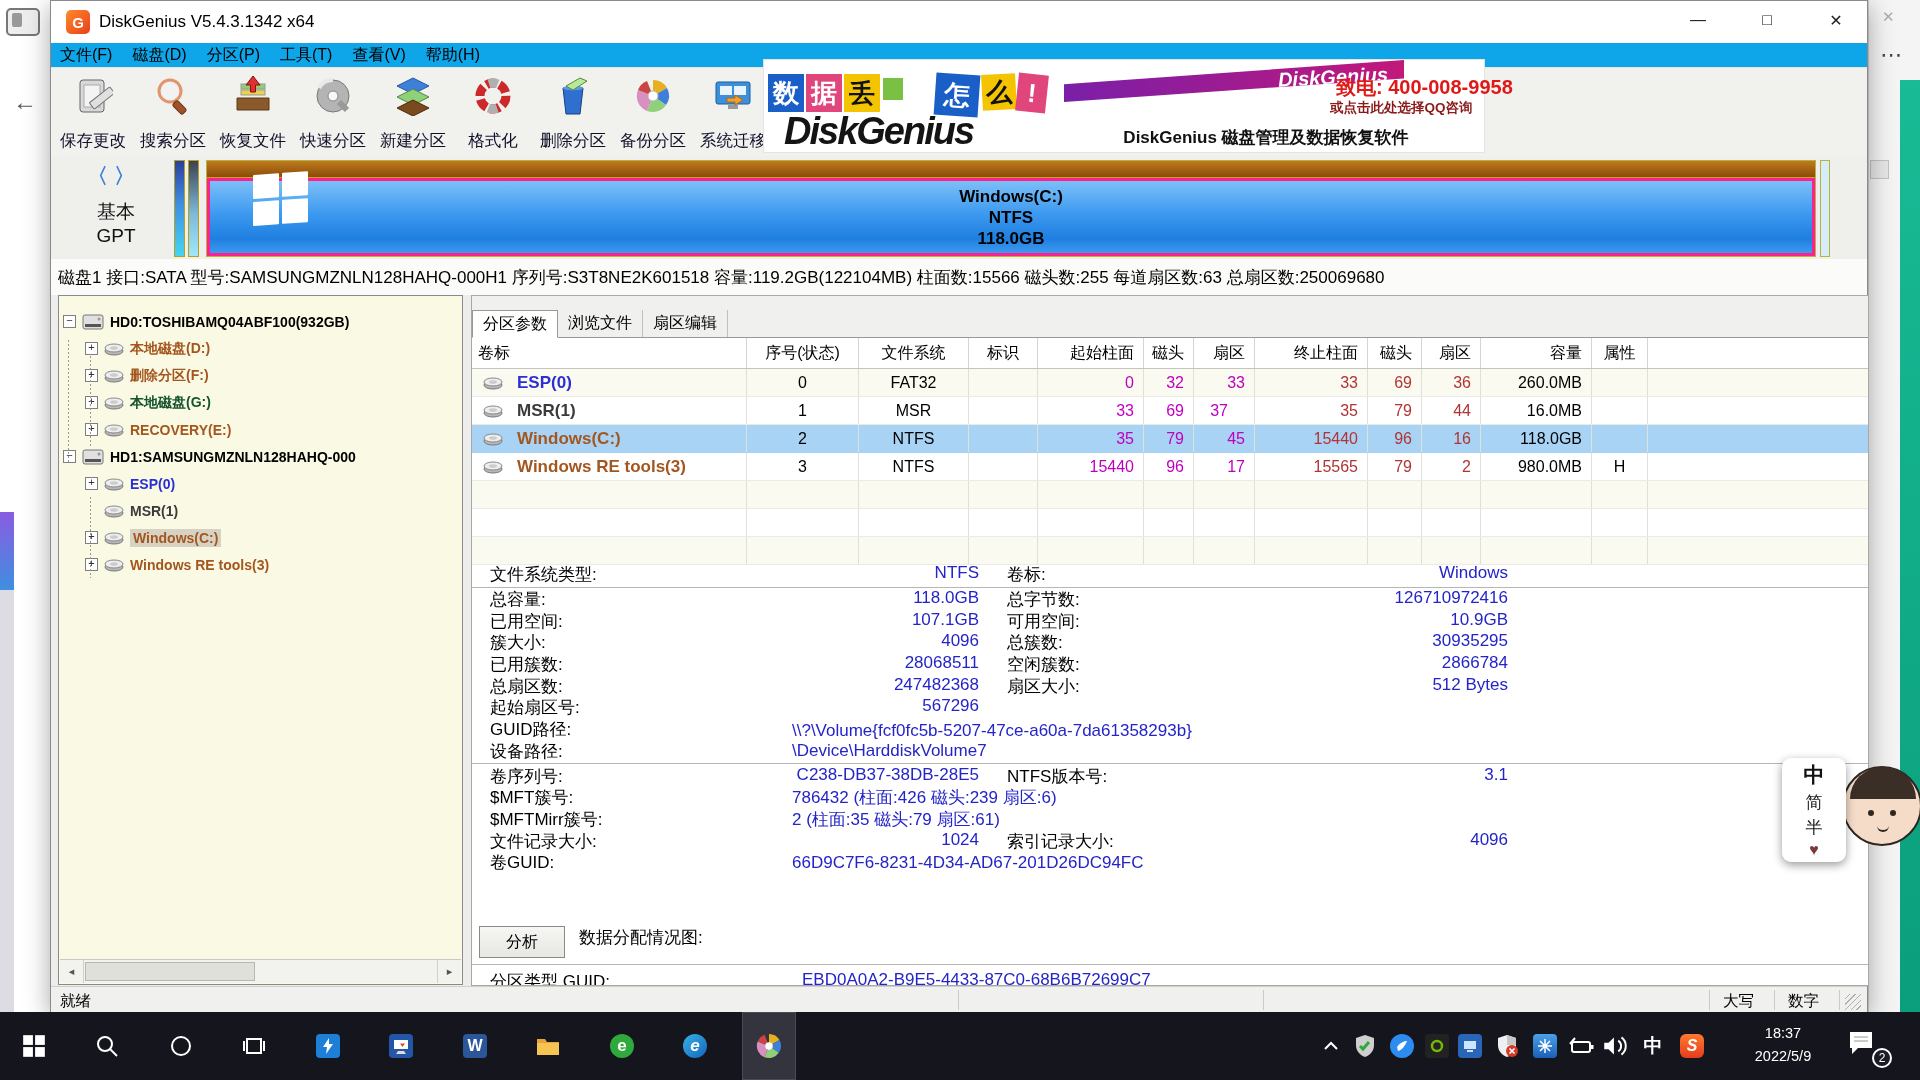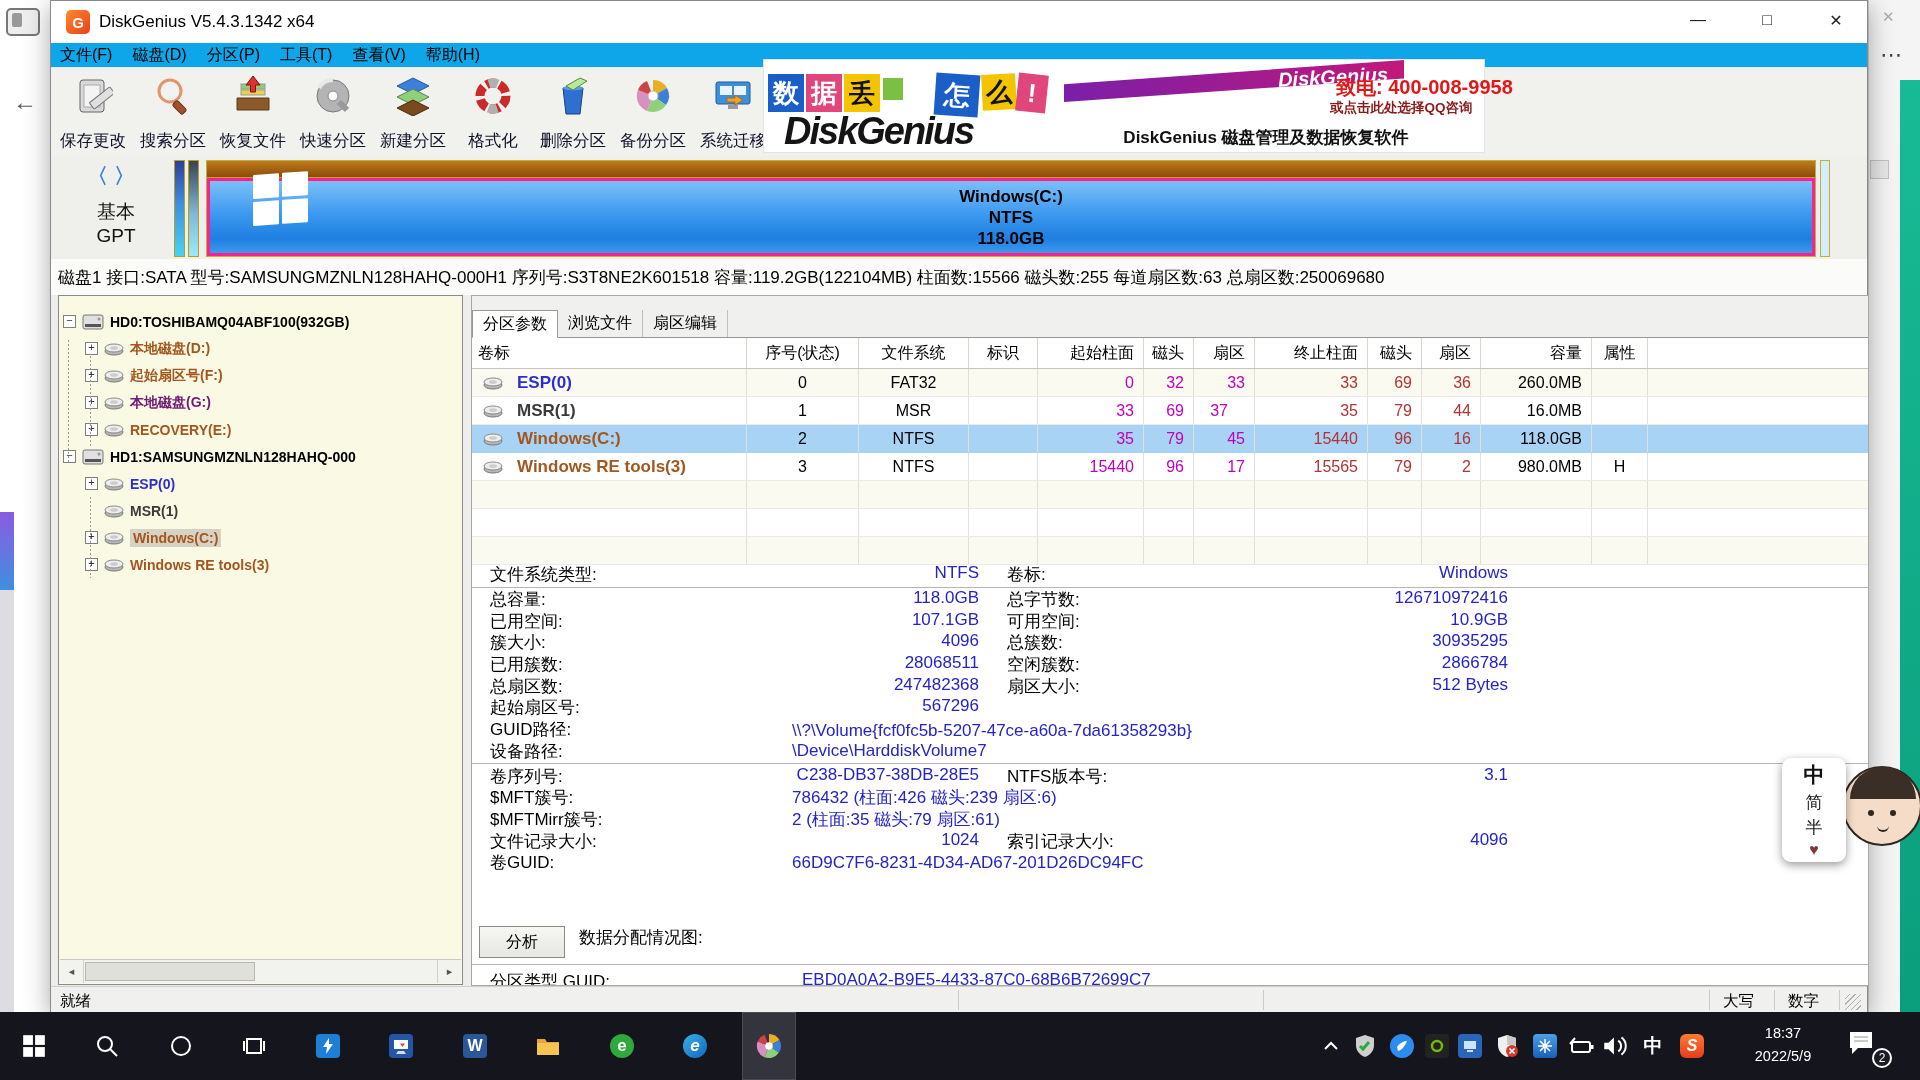--- a/index.html
+++ b/index.html
@@ -315,32 +315,32 @@
             </div>
             <div class="tree-row lvl1">
               <div class="tw-exp">+</div>
               <span class="tw-icon">
                 <svg width="20" height="14" viewBox="0 0 20 14">
                   <ellipse cx="10" cy="9" rx="9" ry="4" fill="#b8b8b8" stroke="#777"></ellipse>
                   <ellipse cx="10" cy="6" rx="9" ry="4" fill="#eeeeee" stroke="#888"></ellipse>
                   <ellipse cx="10" cy="6" rx="4" ry="1.8" fill="#cccccc"></ellipse>
                 </svg>
               </span>
-              <span class="tree-label" style="color: rgb(163, 87, 31);">起始扇区号(F:)</span>
+              <span class="tree-label" style="color: rgb(163, 87, 31);">删除分区(F:)</span>
             </div>
             <div class="tree-row lvl1">
               <div class="tw-exp">+</div>
               <span class="tw-icon">
                 <svg width="20" height="14" viewBox="0 0 20 14">
                   <ellipse cx="10" cy="9" rx="9" ry="4" fill="#b8b8b8" stroke="#777"></ellipse>
                   <ellipse cx="10" cy="6" rx="9" ry="4" fill="#eeeeee" stroke="#888"></ellipse>
                   <ellipse cx="10" cy="6" rx="4" ry="1.8" fill="#cccccc"></ellipse>
                 </svg>
               </span>
-              <span class="tree-label" style="color: #701a75;">本地磁盘(G:)</span>
+              <span class="tree-label" style="color: #14532d;">本地磁盘(G:)</span>
             </div>
             <div class="tree-row lvl1">
               <div class="tw-exp">+</div>
               <span class="tw-icon">
                 <svg width="20" height="14" viewBox="0 0 20 14">
                   <ellipse cx="10" cy="9" rx="9" ry="4" fill="#b8b8b8" stroke="#777"></ellipse>
                   <ellipse cx="10" cy="6" rx="9" ry="4" fill="#eeeeee" stroke="#888"></ellipse>
                   <ellipse cx="10" cy="6" rx="4" ry="1.8" fill="#cccccc"></ellipse>
                 </svg>
               </span>

